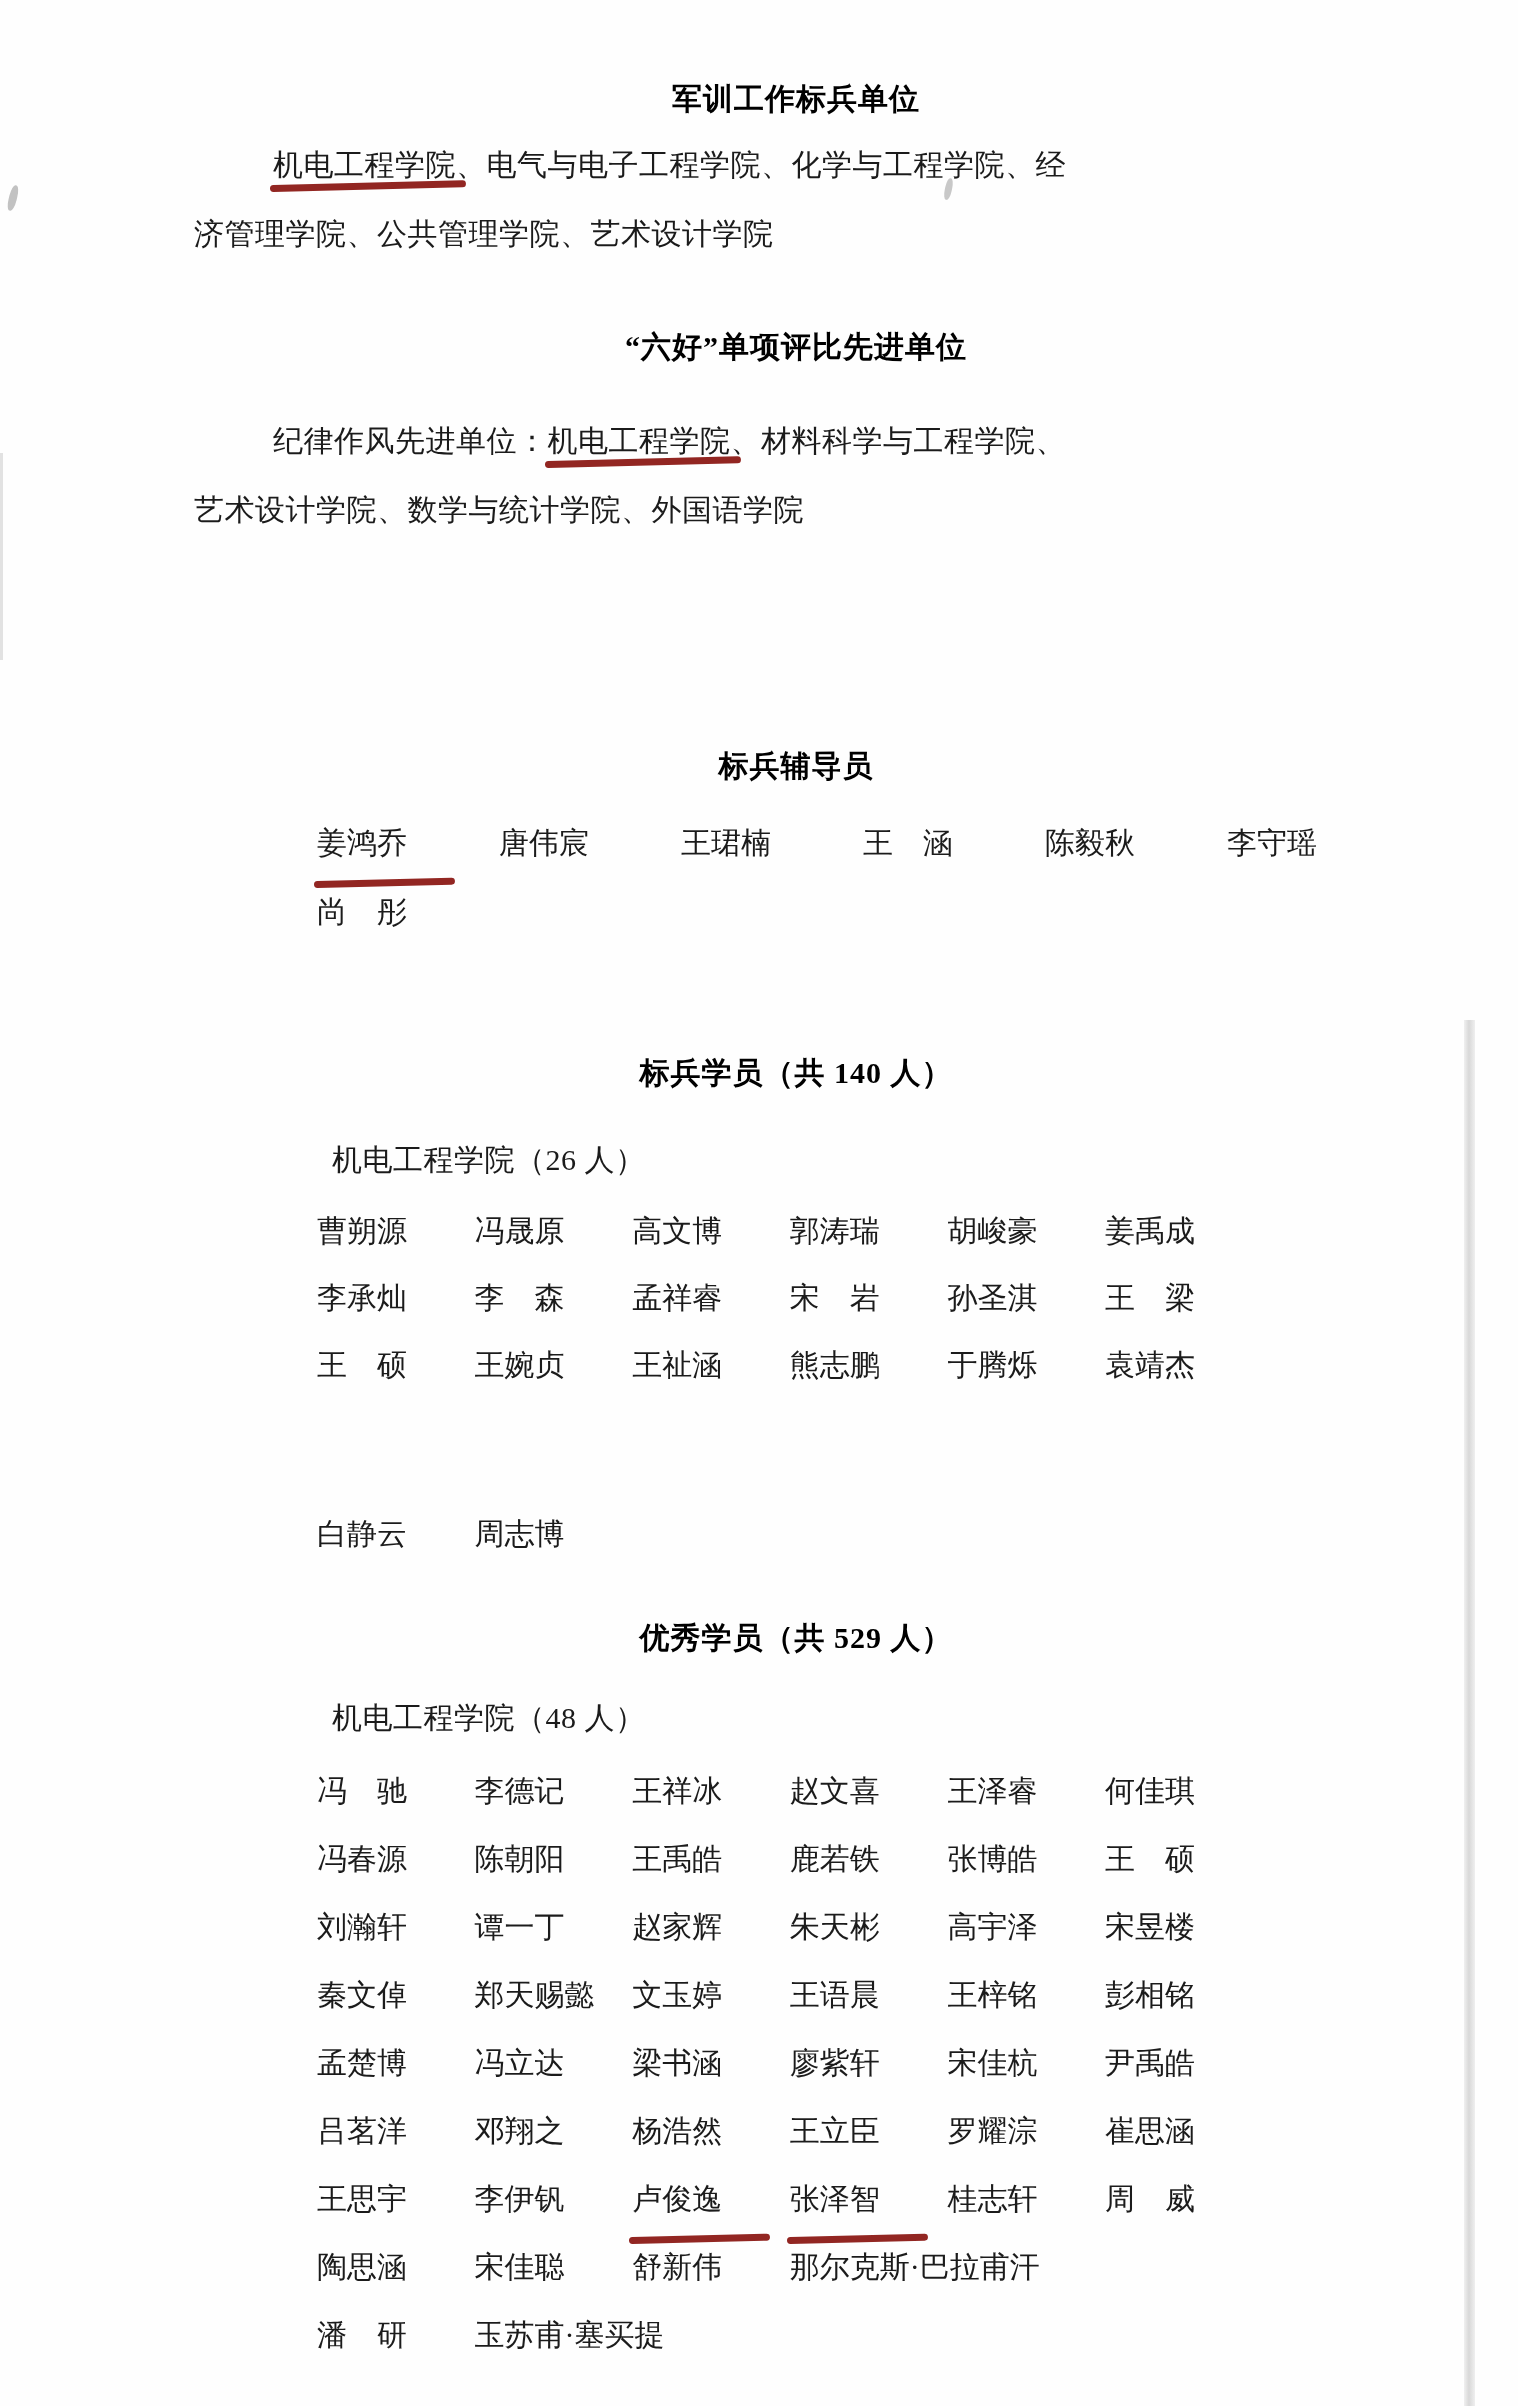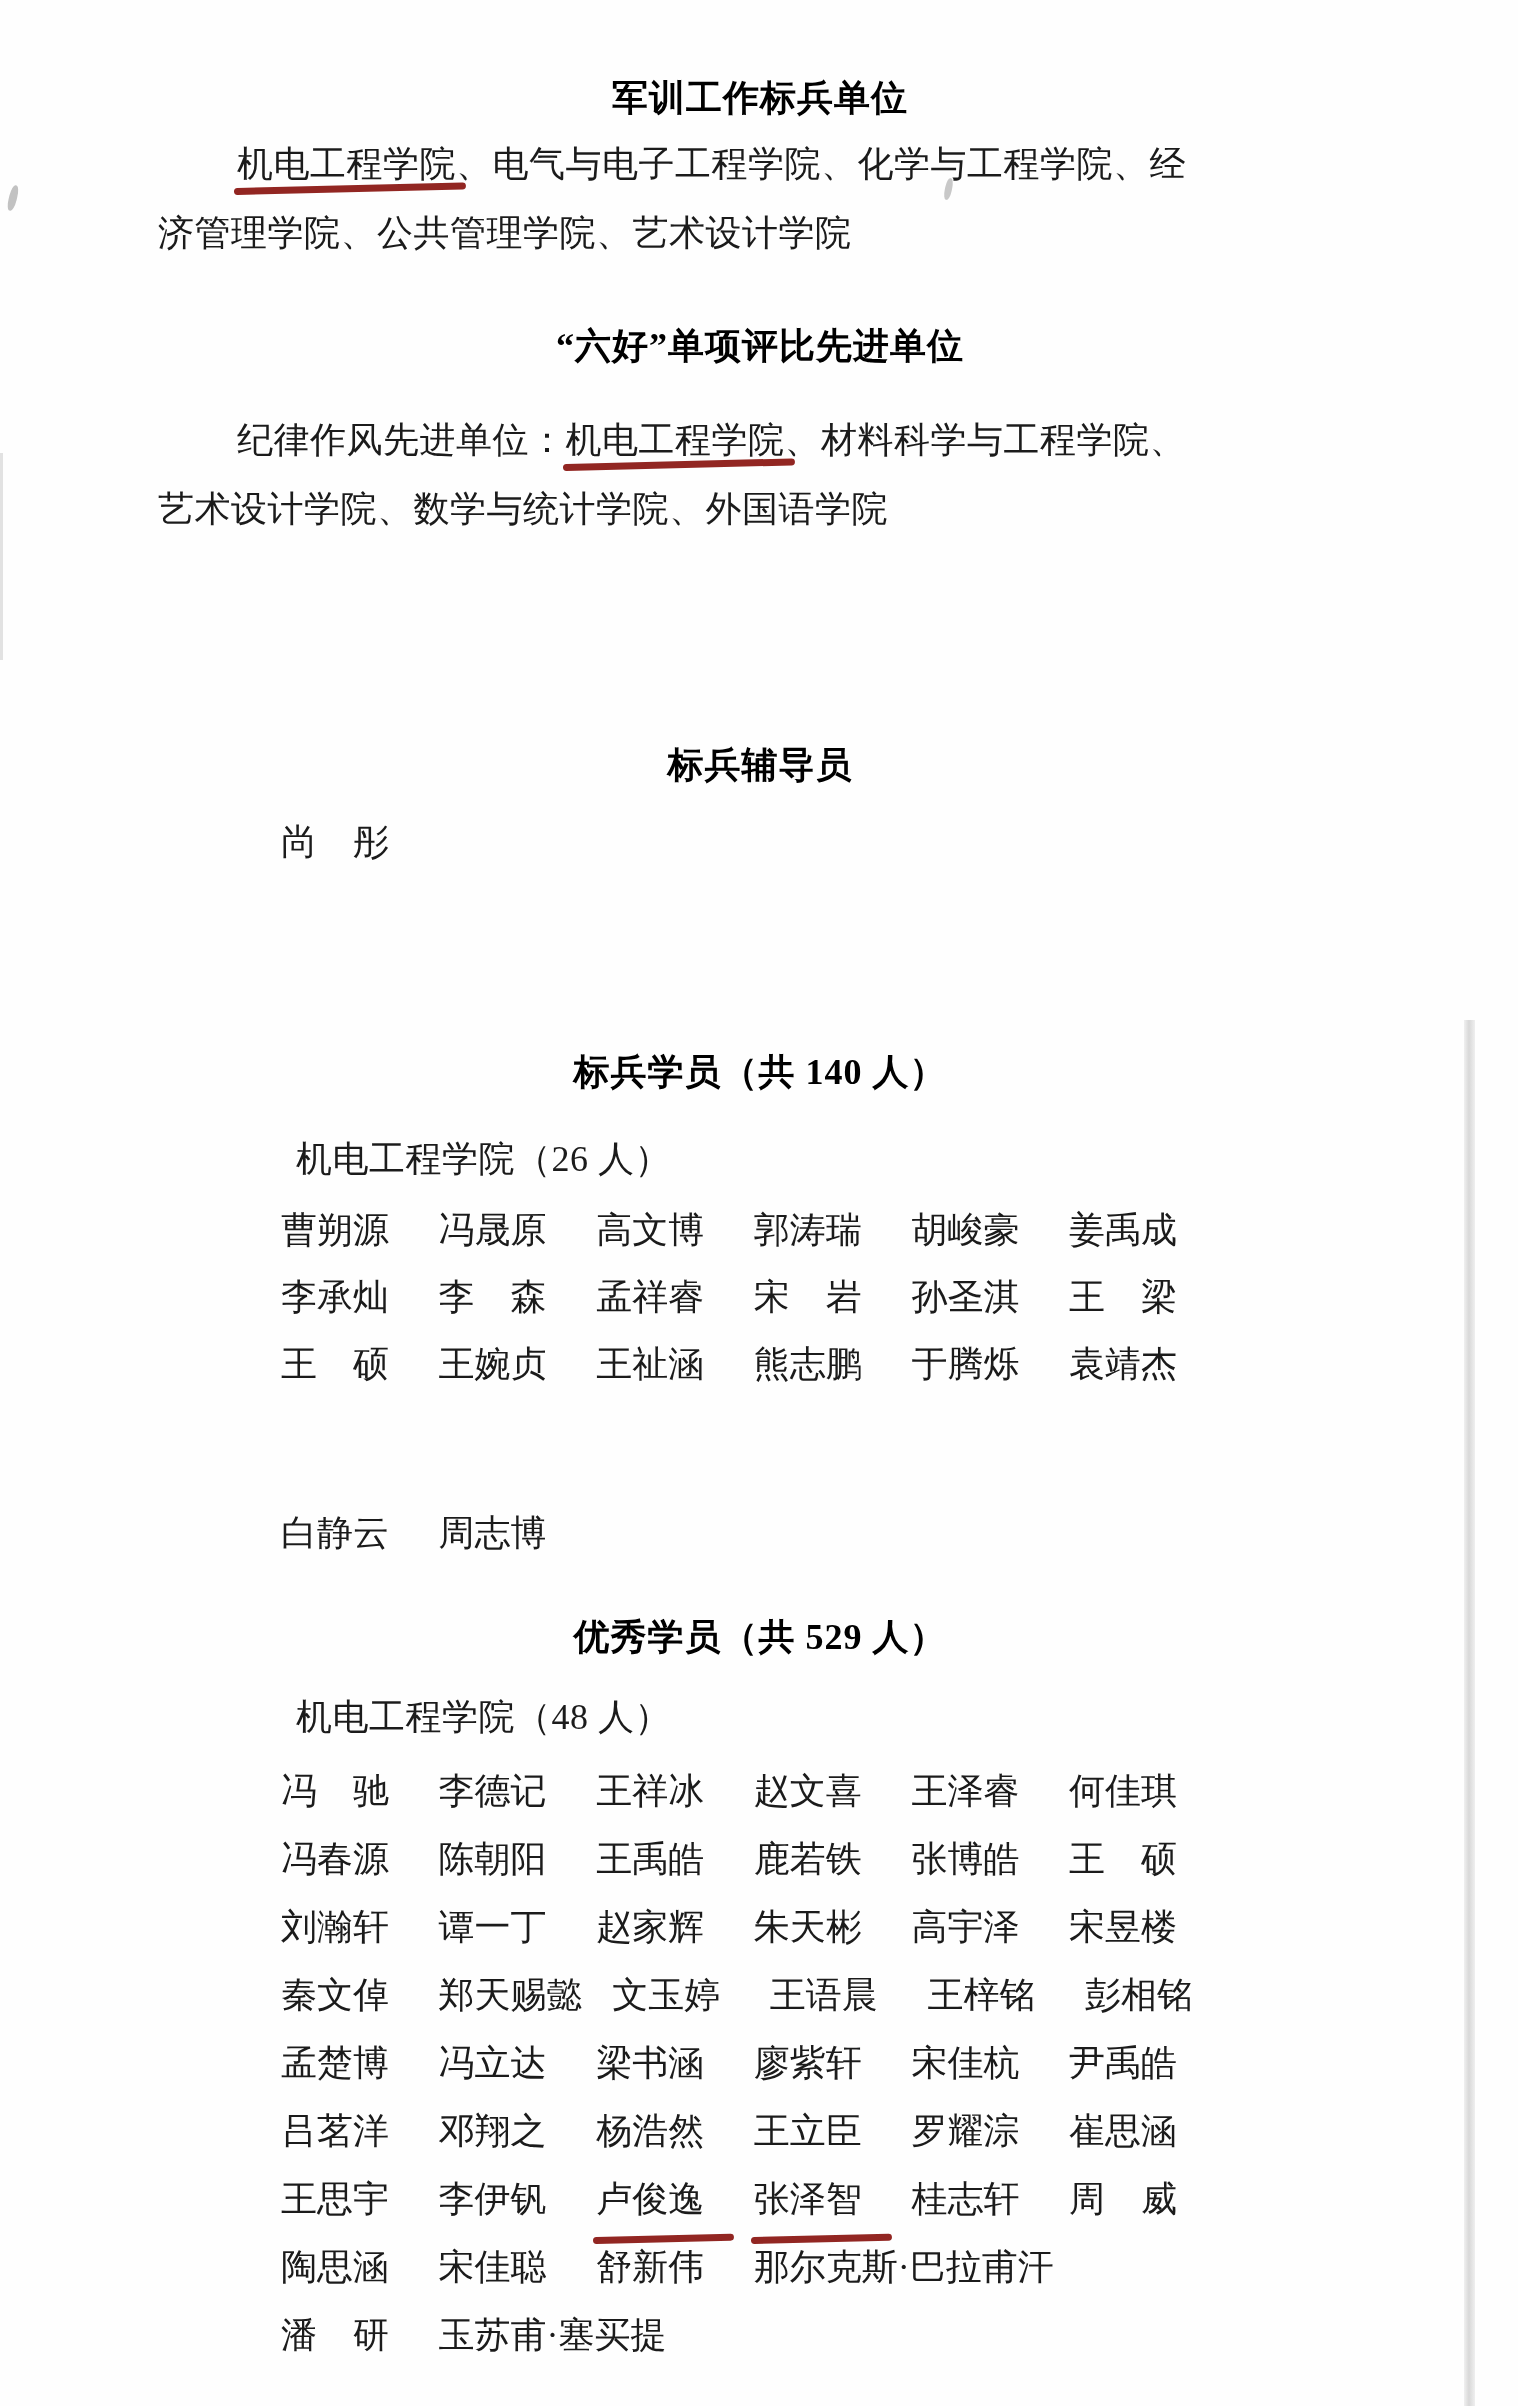--- a/index.html
+++ b/index.html
@@ -4,21 +4,21 @@
 <style>
   html,body { margin:0; padding:0; background:#ffffff; }
   .page {
     position:relative;
     width:1519px; height:2407px;
     background:#fefefe;
     overflow:hidden;
     font-family:"Liberation Serif","DejaVu Serif",serif;
     color:#1b1b1b;
   }
-  .block { position:absolute; font-size:36px; line-height:69px; white-space:nowrap; letter-spacing:0.5px; }
+  .block { position:absolute; font-size:30px; line-height:69px; white-space:nowrap; letter-spacing:0.5px;margin-left:36px; }
   .title { left:158px; width:1204px; text-align:center; font-weight:700; color:#000; letter-spacing:1px; }
   .para  { left:158px; }
   .para .indent { padding-left:79px; }
   .subhead { left:296px; }
   .names { left:281px; }
   .grid1 { line-height:67px; }
   .grid2 { line-height:68px; }
   .cell { display:inline-block; min-width:128px; white-space:pre; letter-spacing:0; }
   .grid-cell { margin-right:29.6px; }
   .counselor-cell { margin-right:54px; }
@@ -57,20 +57,21 @@
 
   <div class="block para" style="top:406px">
     <div class="indent"><span>纪律作风先进单位：</span><span class="rl">机电工程学院</span><span>、材料科学与工程学院、</span></div>
     <div>艺术设计学院、数学与统计学院、外国语学院</div>
   </div>
 
 
   <div class="block title" style="top:731px">标兵辅导员</div>
 
   <div class="block names" style="top:808px">
+    <div><span class="cell counselor-cell rl">姜鸿乔</span><span class="cell counselor-cell">唐伟宸</span><span class="cell counselor-cell">王珺楠</span><span class="cell counselor-cell">王　涵</span><span class="cell counselor-cell">陈毅秋</span><span class="cell counselor-cell">李守瑶</span></div>
     <div><span class="cell counselor-cell">尚　彤</span></div>
   </div>
 
   <div class="block title" style="top:1038px">标兵学员（共 140 人）</div>
 
   <div class="block subhead" style="top:1125px">机电工程学院（26 人）</div>
 
   <div class="block names grid1" style="top:1197px">
     <div><span class="cell grid-cell">曹朔源</span><span class="cell grid-cell">冯晟原</span><span class="cell grid-cell">高文博</span><span class="cell grid-cell">郭涛瑞</span><span class="cell grid-cell">胡峻豪</span><span class="cell grid-cell">姜禹成</span></div>
     <div><span class="cell grid-cell">李承灿</span><span class="cell grid-cell">李　森</span><span class="cell grid-cell">孟祥睿</span><span class="cell grid-cell">宋　岩</span><span class="cell grid-cell">孙圣淇</span><span class="cell grid-cell">王　梁</span></div>

